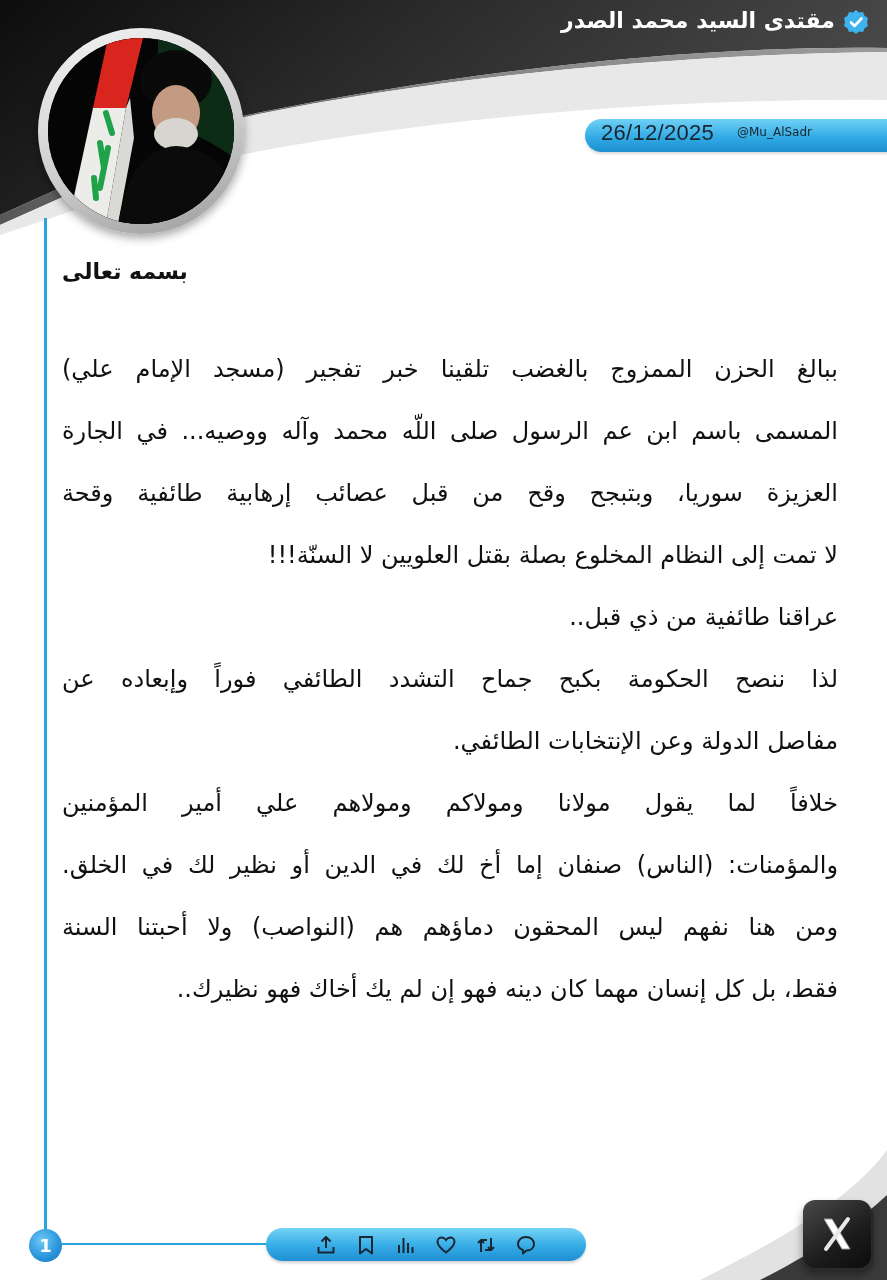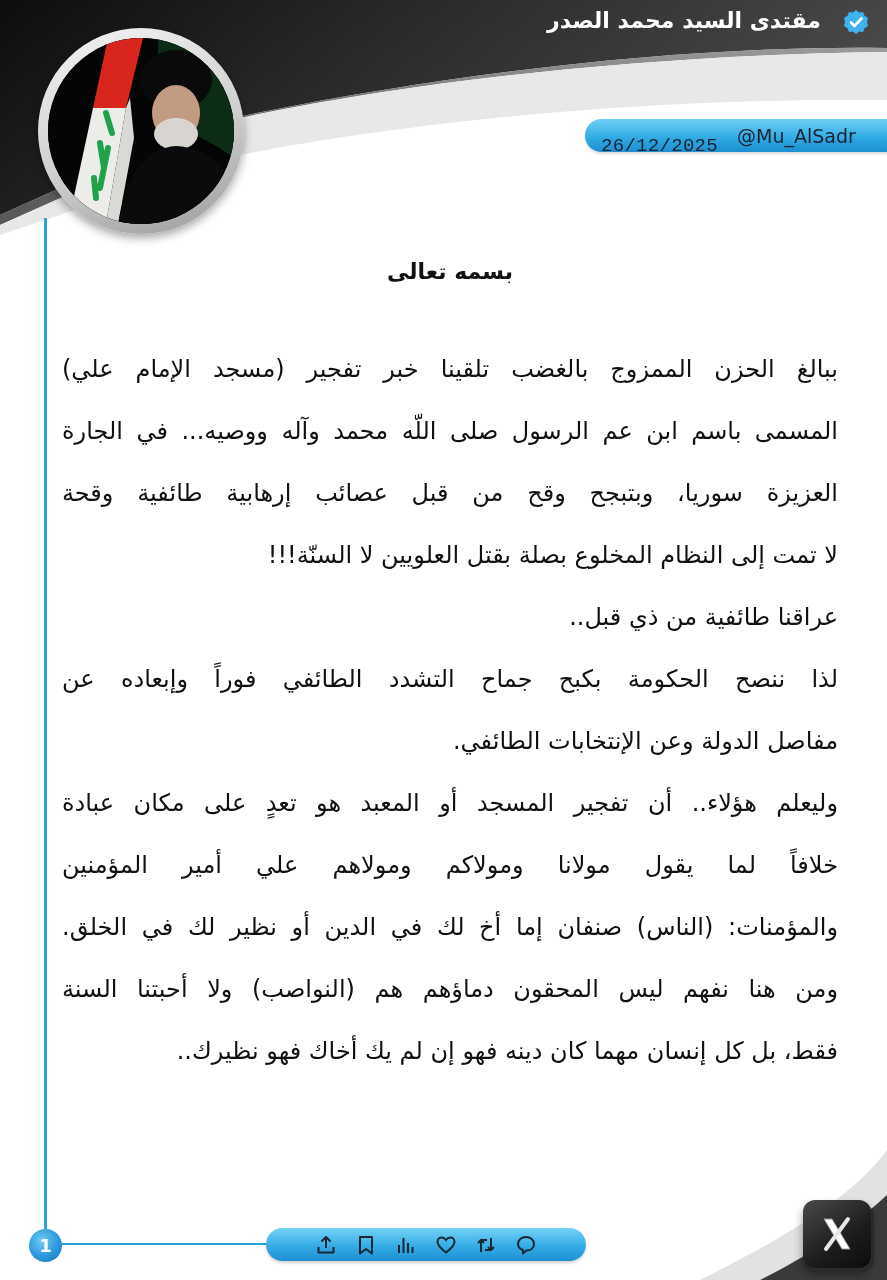--- a/index.html
+++ b/index.html
@@ -2,21 +2,21 @@
 <html><head>
   <meta charset="utf-8">
   <style>
     * { margin: 0; padding: 0; box-sizing: border-box; }
     html, body { width: 887px; height: 1280px; overflow: hidden; background: #ffffff; }
     body { position: relative; font-family: "DejaVu Sans", sans-serif; }
 
     .header-bg { position: absolute; left: 0; top: 0; width: 887px; height: 240px; }
 
     .profile-name {
-      position: absolute; top: 4px; right: 66px;
+      position: absolute; top: 4px; right: 52px;
       color: #ffffff; font-size: 22px; font-weight: bold;
       direction: rtl; white-space: nowrap; line-height: 34px;
     }
     .verified {
       position: absolute; top: 9px; width: 26px; height: 26px;
     }
 
     .avatar-wrap {
       position: absolute; left: 38px; top: 28px; width: 206px; height: 206px;
       border-radius: 50%;
@@ -29,46 +29,46 @@
     }
 
     .meta-bar {
       position: absolute; left: 585px; top: 119px; width: 310px; height: 33px;
       border-radius: 17px 0 0 17px;
       background: linear-gradient(180deg, #6fd0f5 0%, #2ea8e3 60%, #1e8fd0 100%);
       box-shadow: 0 2px 3px rgba(0,0,0,0.15);
       display: flex; align-items: center;
     }
     .meta-date {
-      position: absolute; left: 16px; top: 16px;
-      font-family: Liberation Mono, monospace; font-size: 19px; color: #1a2430; letter-spacing: 0.3px;
+      position: absolute; left: 16px; top: 1px;
+      font-family: Liberation Sans, sans-serif; font-size: 22px; color: #1a2430; letter-spacing: 0.3px;
     }
     .meta-handle {
       position: absolute; left: 152px; top: 6px;
-      font-family: "DejaVu Sans", sans-serif; font-size: 19px; color: #1a2430;
+      font-family: "DejaVu Sans", sans-serif; font-size: 12px; color: #1a2430;
     }
 
     .timeline-v {
       position: absolute; left: 44px; top: 218px; width: 3px; height: 1026px; background: #2aa3dc;
     }
     .timeline-h {
       position: absolute; left: 52px; top: 1243px; width: 220px; height: 2px; background: #2aa3dc;
     }
     .page-num {
       position: absolute; left: 29px; top: 1229px; width: 33px; height: 33px; border-radius: 50%;
       background: radial-gradient(circle at 40% 35%, #6fcaf5 0%, #2c97dd 55%, #1571bd 100%);
       color: #ffffff; font-weight: bold; font-size: 18px; text-align: center; line-height: 33px;
     }
 
     .content {
       position: absolute; left: 62px; top: 248px; width: 776px;
       direction: rtl; text-align: right; color: #111111;
     }
     .basmala {
-      text-align: center; font-size: 22px; font-weight: bold; height: 48px; line-height: 48px;
+      text-align: left; font-size: 22px; font-weight: bold; height: 48px; line-height: 48px;
       margin-right: 0;
     }
     .para { margin-top: 8px; }
     .line {
       font-size: 24px; line-height: 62px; height: 62px; white-space: nowrap;
       text-align: justify; text-align-last: justify;
     }
     .line.last { text-align-last: right; }
 
     .action-bar {
@@ -153,21 +153,20 @@
     <div class="line last">لا تمت إلى النظام المخلوع بصلة بقتل العلويين لا السنّة!!!</div>
   </div>
   <div class="para" style="margin-top:0">
     <div class="line last">عراقنا طائفية من ذي قبل..</div>
   </div>
   <div class="para" style="margin-top:0">
     <div class="line">لذا ننصح الحكومة بكبح جماح التشدد الطائفي فوراً وإبعاده عن</div>
     <div class="line last">مفاصل الدولة وعن الإنتخابات الطائفي.</div>
   </div>
   <div class="para" style="margin-top:0">
-    <div class="line">وليعلم هؤلاء.. أن تفجير المسجد أو المعبد هو تعدٍ على مكان عبادة</div>
     <div class="line">خلافاً لما يقول مولانا ومولاكم ومولاهم علي أمير المؤمنين</div>
     <div class="line">والمؤمنات: (الناس) صنفان إما أخ لك في الدين أو نظير لك في الخلق.</div>
     <div class="line">ومن هنا نفهم ليس المحقون دماؤهم هم (النواصب) ولا أحبتنا السنة</div>
     <div class="line last">فقط، بل كل إنسان مهما كان دينه فهو إن لم يك أخاك فهو نظيرك..</div>
   </div>
 </div>
 
 <div class="action-bar">
   <span class="ic">
     <svg width="22" height="22" viewBox="0 0 22 22">

